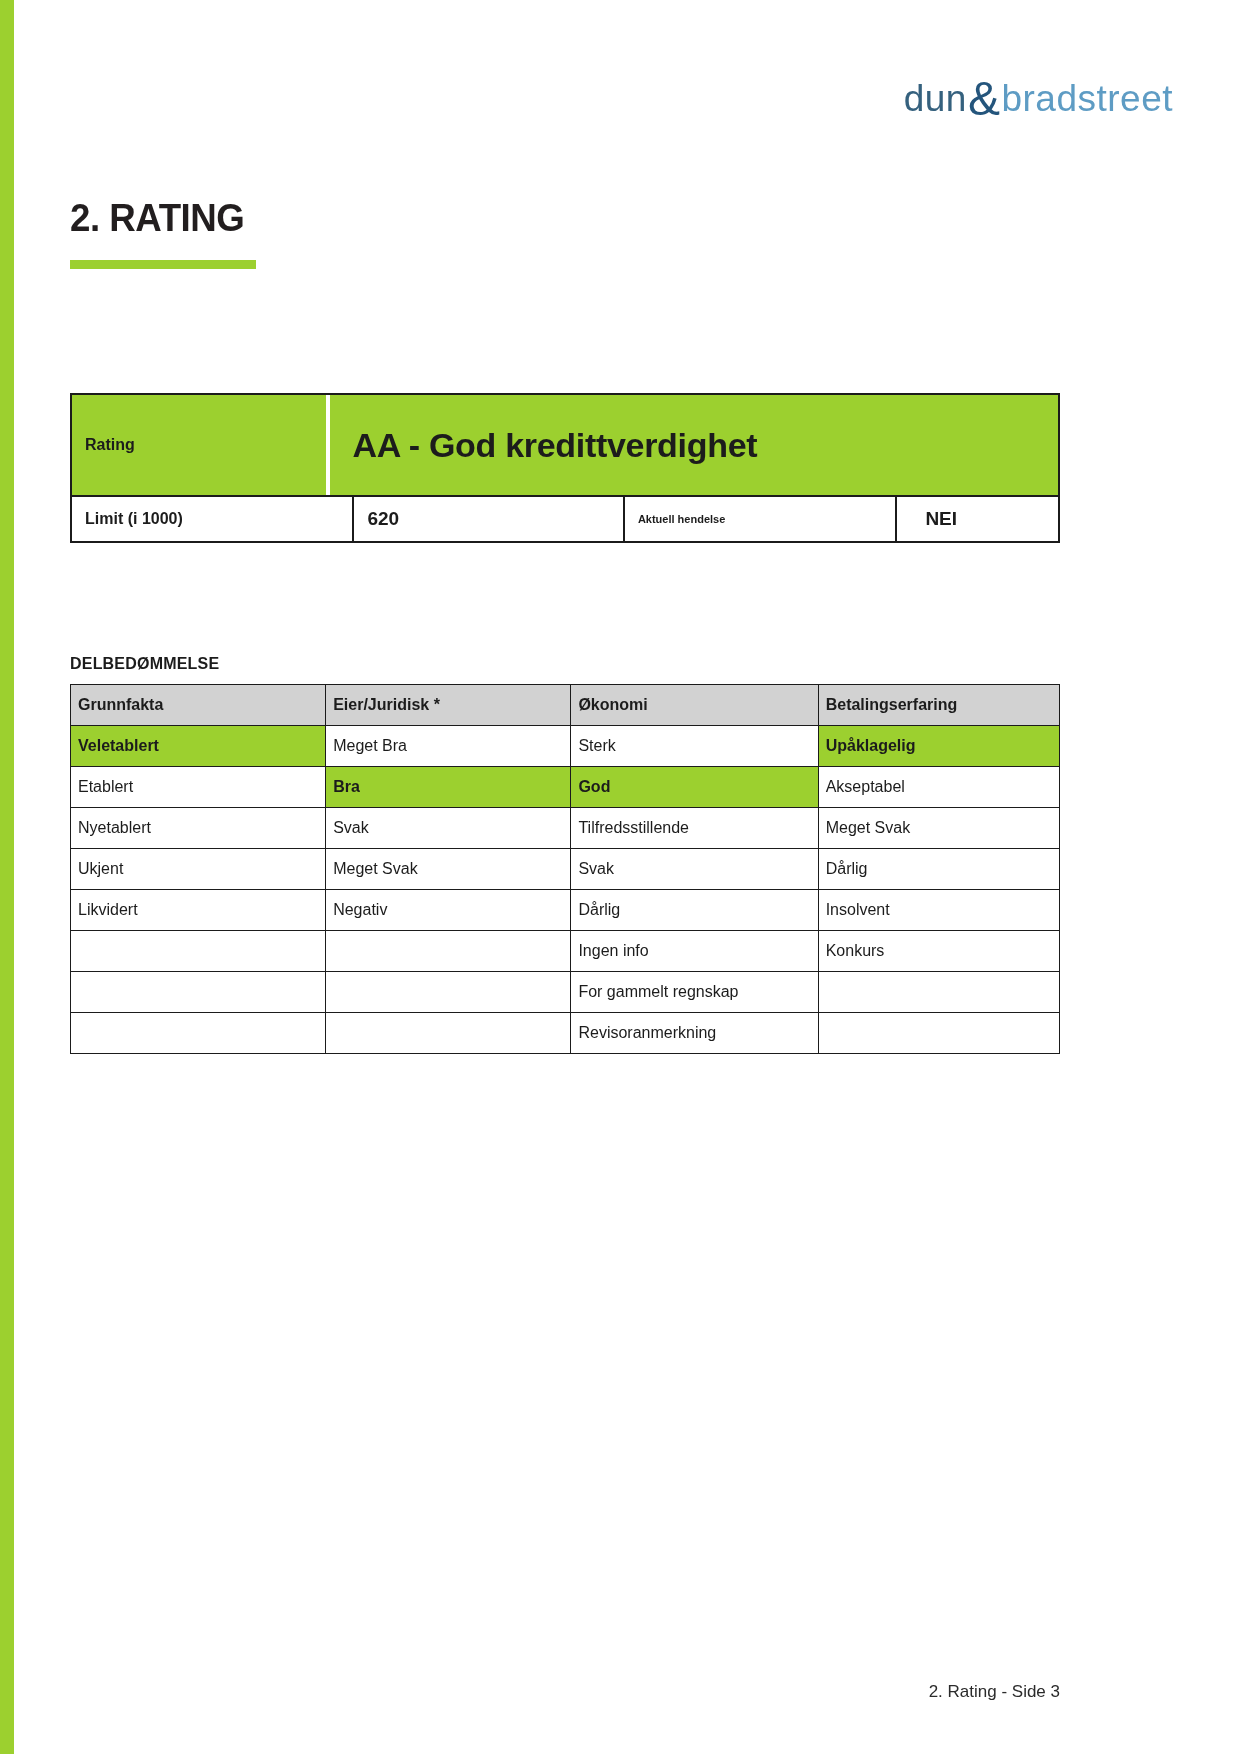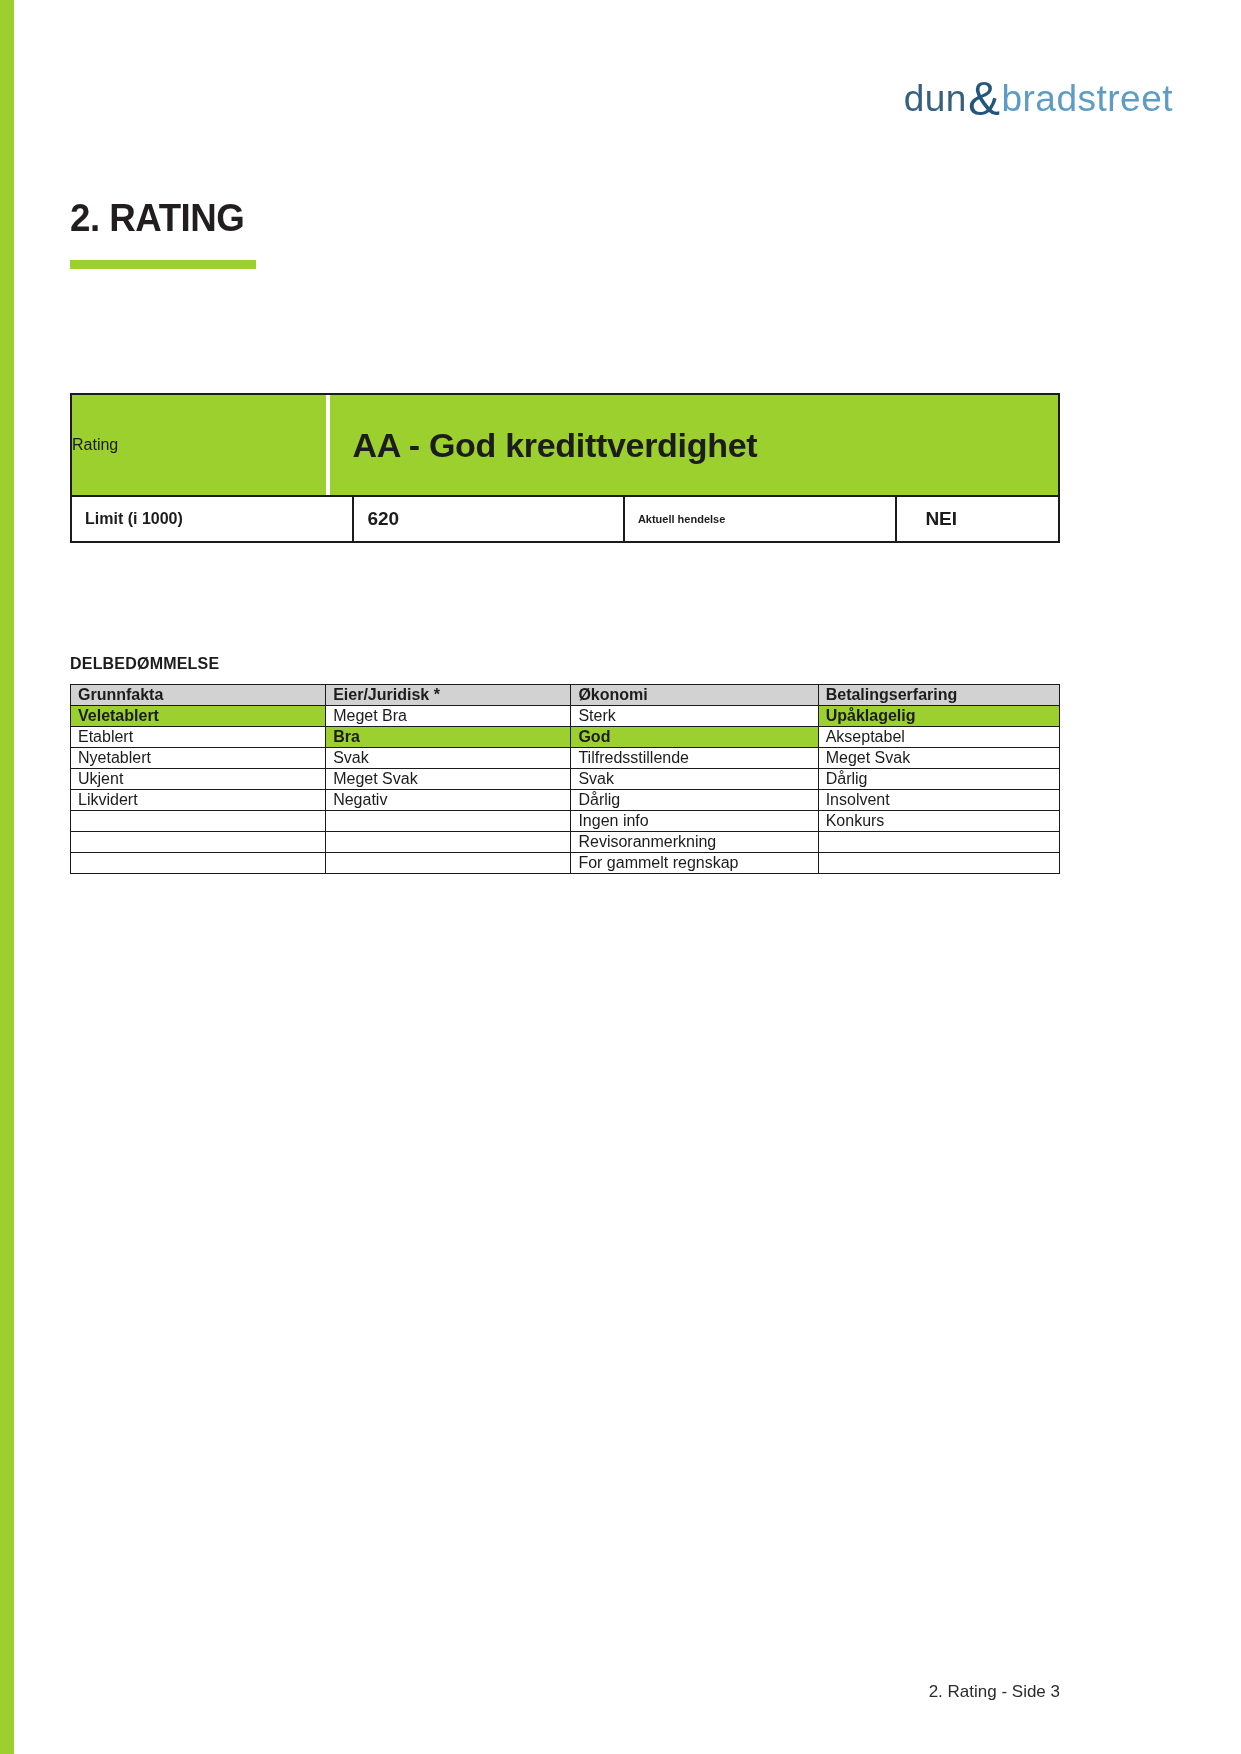--- a/index.html
+++ b/index.html
@@ -46,22 +46,22 @@
     position:absolute;left:70px;top:260px;width:186px;height:9px;
     background:var(--accent-green);
   }
   
   .rating-table{
     position:absolute;left:70px;top:393px;width:990px;
     border:2px solid var(--border-dark);
   }
   .rt-top{display:flex;height:100px;background:var(--accent-green);}
   .rt-top .rt-label-cell{
-    width:25.8%;display:flex;align-items:center;
-    font-size:16px;font-weight:normal;
+    width:25.8%;display:flex;align-items:center;padding-left:13px;
+    font-size:16px;font-weight:bold;
   }
   .rt-gap{width:4px;background:#ffffff;}
   .rt-top .rt-value-cell{
     flex:1;display:flex;align-items:center;padding-left:14px;
     font-size:34px;font-weight:bold;letter-spacing:-0.3px;margin-left:8px;
   }
   .rt-bottom{display:flex;height:46px;border-top:2px solid var(--border-dark);gap:26px;}
   .rt-bottom .cell{
     display:flex;align-items:center;padding-left:13px;background:#fff;
   }
@@ -78,21 +78,21 @@
   table.assessment{
     position:absolute;left:70px;top:684px;width:990px;
     border-collapse:collapse;table-layout:fixed;
   }
   table.assessment col.c1{width:25.8%;}
   table.assessment col.c2{width:24.8%;}
   table.assessment col.c3{width:25.0%;}
   table.assessment col.c4{width:24.4%;}
   table.assessment th,table.assessment td{
     border:1.5px solid var(--border-dark);
-    height:21px;padding:0 6px 0 7px;
+    height:41px;padding:0 6px 0 7px;
     font-size:16px;text-align:left;vertical-align:middle;
     white-space:nowrap;overflow:hidden;
   }
   table.assessment th{background:var(--header-gray);font-weight:bold;}
   table.assessment td{background:#ffffff;font-weight:normal;margin-left:28px;}
   table.assessment td.hl{background:var(--accent-green);font-weight:bold;}
   
   .footer{
     position:absolute;top:1682px;right:181px;
     font-size:17px;color:#2B2B2B;
@@ -186,25 +186,25 @@
     </tr>
     <tr>
       <td></td>
       <td></td>
       <td>Ingen info</td>
       <td>Konkurs</td>
     </tr>
     <tr>
       <td></td>
       <td></td>
+      <td>For gammelt regnskap</td>
+      <td></td>
+    </tr>
+    <tr>
+      <td></td>
+      <td></td>
       <td>Revisoranmerkning</td>
-      <td></td>
-    </tr>
-    <tr>
-      <td></td>
-      <td></td>
-      <td>For gammelt regnskap</td>
       <td></td>
     </tr>
   </tbody>
 </table>
 
 <div class="footer">2. Rating - Side 3</div>
 
 </body></html>

